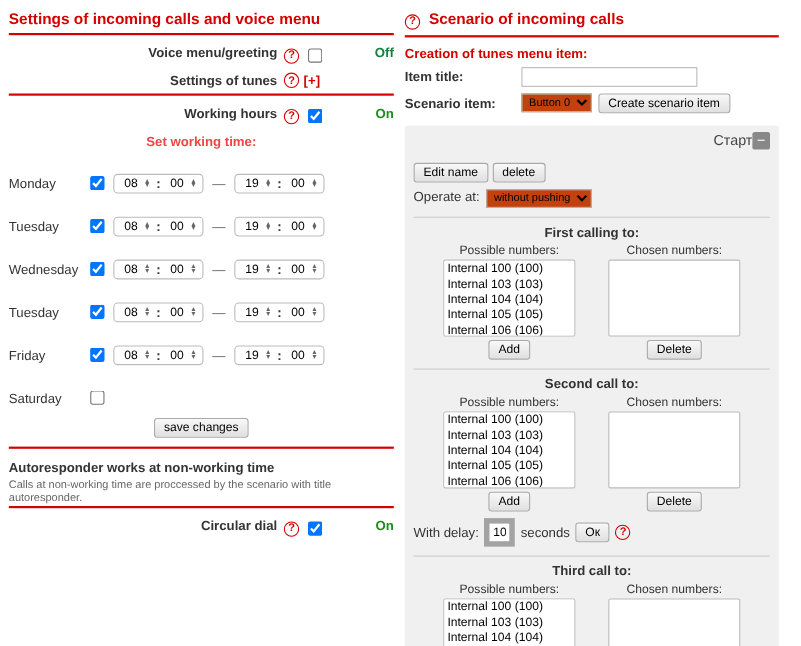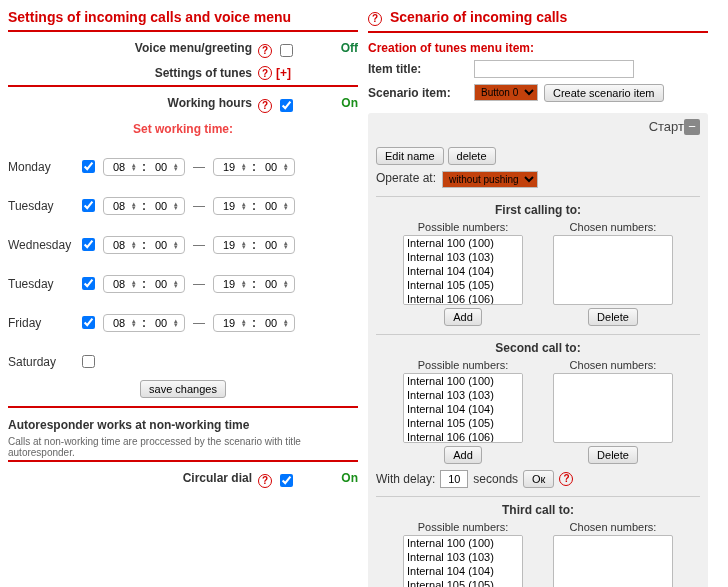--- a/index.html
+++ b/index.html
@@ -201,21 +201,21 @@
   }
   .listbox option { padding: 1px 3px; }
   .delayrow {
     display: flex;
     align-items: center;
     gap: 5px;
     padding-top: 6px;
   }
   .numinput {
     width: 28px;
-    border: 1px solid #a3a3a3;
+    border: 5px solid #a3a3a3;
     padding: 2px 3px;
     font-size: 11px;
     text-align: center;
   }
 </style>
 </head>
 <body>
 
 <div class="wrap">
 

